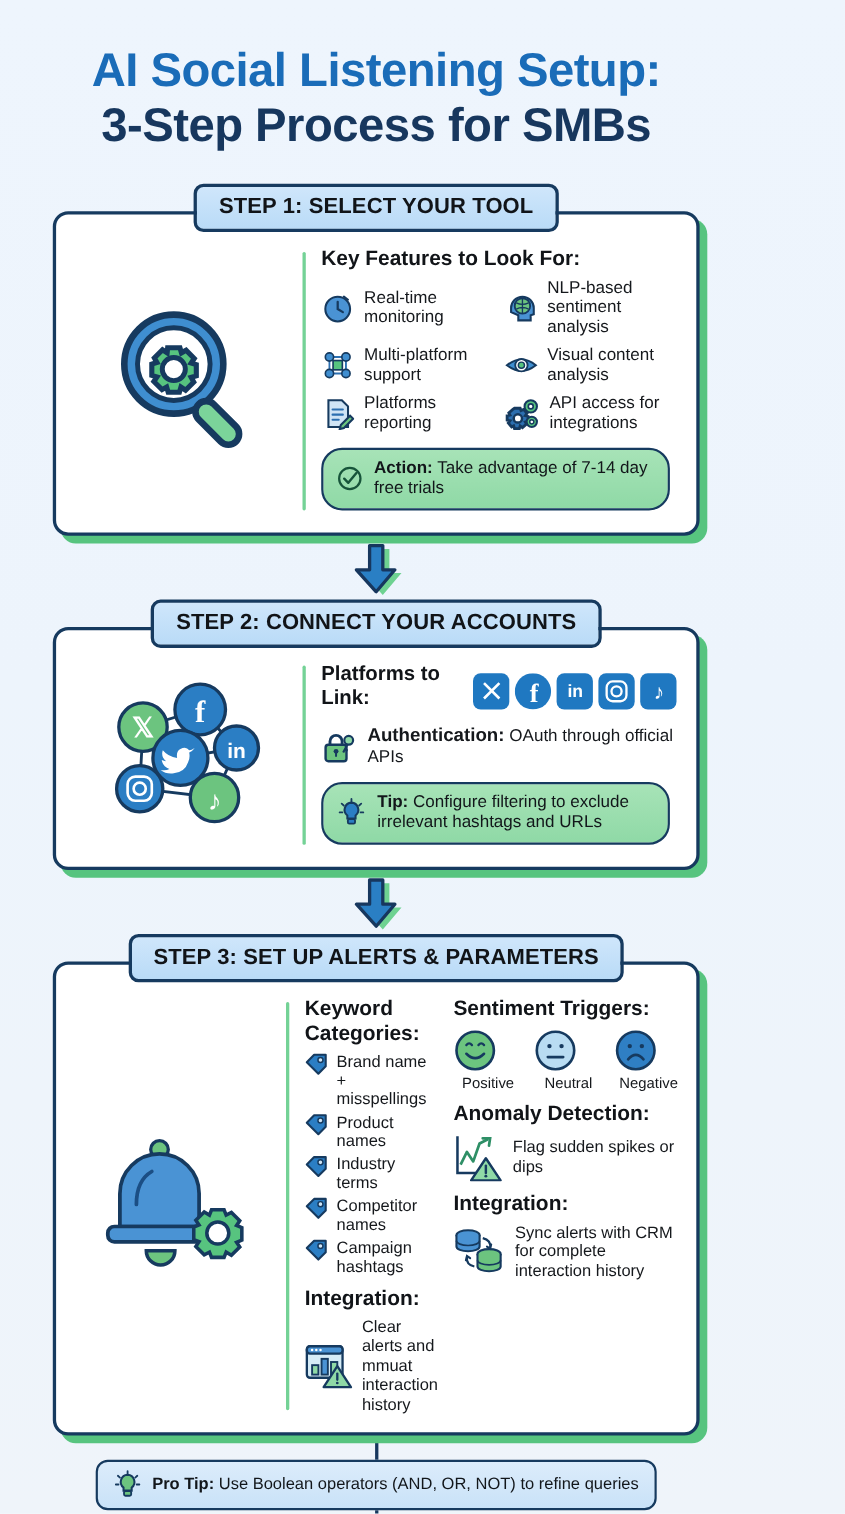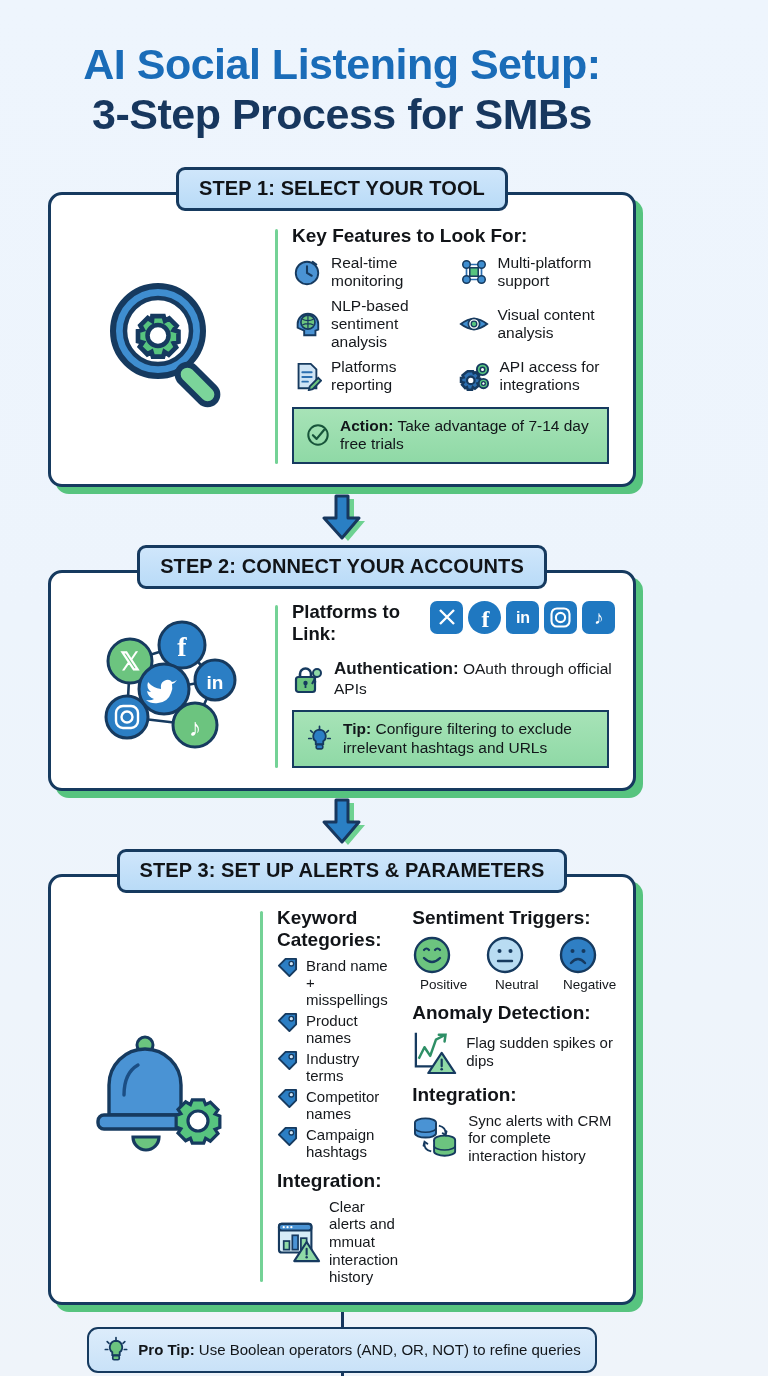--- a/index.html
+++ b/index.html
@@ -52,28 +52,28 @@
   
   .feat-grid { display: grid; grid-template-columns: 1fr 1fr; column-gap: 10px; row-gap: 6px; }
   .feat { display: flex; align-items: center; gap: 9px; min-height: 38px; }
   .feat-txt { font-size: 15.5px; color:#15181c; line-height:1.15; }
 
   
   .callout {
     display:flex; align-items:center; gap:10px;
     margin: 12px 6px 4px 0;
     background: linear-gradient(180deg,#a7e3b7 0%,#8fd9a6 100%);
-    border: 2.5px solid #163a5f; border-radius: 0;
+    border: 2.5px solid #163a5f; border-radius: 19px;
     padding: 8px 12px;
   }
   .callout-txt { font-size: 15.5px; color:#12161a; line-height:1.2; }
   .callout-txt b { font-weight: 800; }
 
   
-  .plat-row { display:flex; align-items:flex-start; gap:5px; margin-bottom:14px; }
+  .plat-row { display:flex; align-items:flex-end; gap:5px; margin-bottom:14px; }
   .plat-label { font-size:18.5px; font-weight:800; color:#111418; margin-right:4px; }
   .plat-ico { width:33px; height:33px; border-radius:7px; background:#1f78c1; display:flex; align-items:center; justify-content:center; flex:none; }
   .info-row { display:flex; gap:10px; align-items:flex-start; margin-bottom:11px; }
   .info-txt { font-size:15.5px; color:#15181c; line-height:1.22; }
   .info-txt b { font-weight:800; font-size:17px; }
 
   
   .cols3 { display:grid; grid-template-columns: 1fr 1fr; column-gap:14px; }
   .kw { display:flex; gap:8px; margin-bottom:4px; }
   .kw-txt { font-size:15px; color:#15181c; }
@@ -155,40 +155,40 @@
                     <path d="M16 10 L16 17 L21 20" stroke="#163a5f" stroke-width="2.2" fill="none" stroke-linecap="round"></path>
                     <path d="M22 5 l4 3" stroke="#163a5f" stroke-width="2" stroke-linecap="round"></path>
                   </svg>
                 </span>
                 <span class="feat-txt">Real-time monitoring</span>
               </div>
 
               <div class="feat">
                 <span>
                   <svg width="30" height="30" viewBox="0 0 32 32">
+                    <path d="M6 16 a11 11 0 0 1 22 0 l0 6 -3 1 0 5 -12 0 0 -5 -7 -3 z" fill="#4a93d4" stroke="#163a5f" stroke-width="2"></path>
+                    <circle cx="17" cy="14" r="7.5" fill="#6cc47f" stroke="#163a5f" stroke-width="1.8"></circle>
+                    <path d="M17 7 v14 M11 11 q6 3 12 0 M11 17 q6 -3 12 0" stroke="#163a5f" stroke-width="1.3" fill="none"></path>
+                  </svg>
+                </span>
+                <span class="feat-txt">NLP-based sentiment analysis</span>
+              </div>
+
+              <div class="feat">
+                <span>
+                  <svg width="30" height="30" viewBox="0 0 32 32">
                     <path d="M8 8 H24 V24 H8 Z M8 8 L24 24 M24 8 L8 24" stroke="#2c6fb0" stroke-width="1.8" fill="none"></path>
                     <rect x="11.5" y="11.5" width="9" height="9" fill="#57c47f" stroke="#163a5f" stroke-width="1.6"></rect>
                     <circle cx="8" cy="8" r="4" fill="#3f8ed0" stroke="#163a5f" stroke-width="1.6"></circle>
                     <circle cx="24" cy="8" r="4" fill="#3f8ed0" stroke="#163a5f" stroke-width="1.6"></circle>
                     <circle cx="8" cy="24" r="4" fill="#3f8ed0" stroke="#163a5f" stroke-width="1.6"></circle>
                     <circle cx="24" cy="24" r="4" fill="#3f8ed0" stroke="#163a5f" stroke-width="1.6"></circle>
                   </svg>
                 </span>
                 <span class="feat-txt">Multi-platform support</span>
-              </div>
-
-              <div class="feat">
-                <span>
-                  <svg width="30" height="30" viewBox="0 0 32 32">
-                    <path d="M6 16 a11 11 0 0 1 22 0 l0 6 -3 1 0 5 -12 0 0 -5 -7 -3 z" fill="#4a93d4" stroke="#163a5f" stroke-width="2"></path>
-                    <circle cx="17" cy="14" r="7.5" fill="#6cc47f" stroke="#163a5f" stroke-width="1.8"></circle>
-                    <path d="M17 7 v14 M11 11 q6 3 12 0 M11 17 q6 -3 12 0" stroke="#163a5f" stroke-width="1.3" fill="none"></path>
-                  </svg>
-                </span>
-                <span class="feat-txt">NLP-based sentiment analysis</span>
               </div>
 
               <div class="feat">
                 <span>
                   <svg width="30" height="30" viewBox="0 0 32 32">
                     <path d="M2 16 q14 -11 28 0 q-14 11 -28 0 z" fill="#3f8ed0" stroke="#163a5f" stroke-width="2"></path>
                     <circle cx="16" cy="16" r="6" fill="#ffffff" stroke="#163a5f" stroke-width="1.8"></circle>
                     <circle cx="16" cy="16" r="3" fill="#57c47f" stroke="#163a5f" stroke-width="1.4"></circle>
                   </svg>
                 </span>

